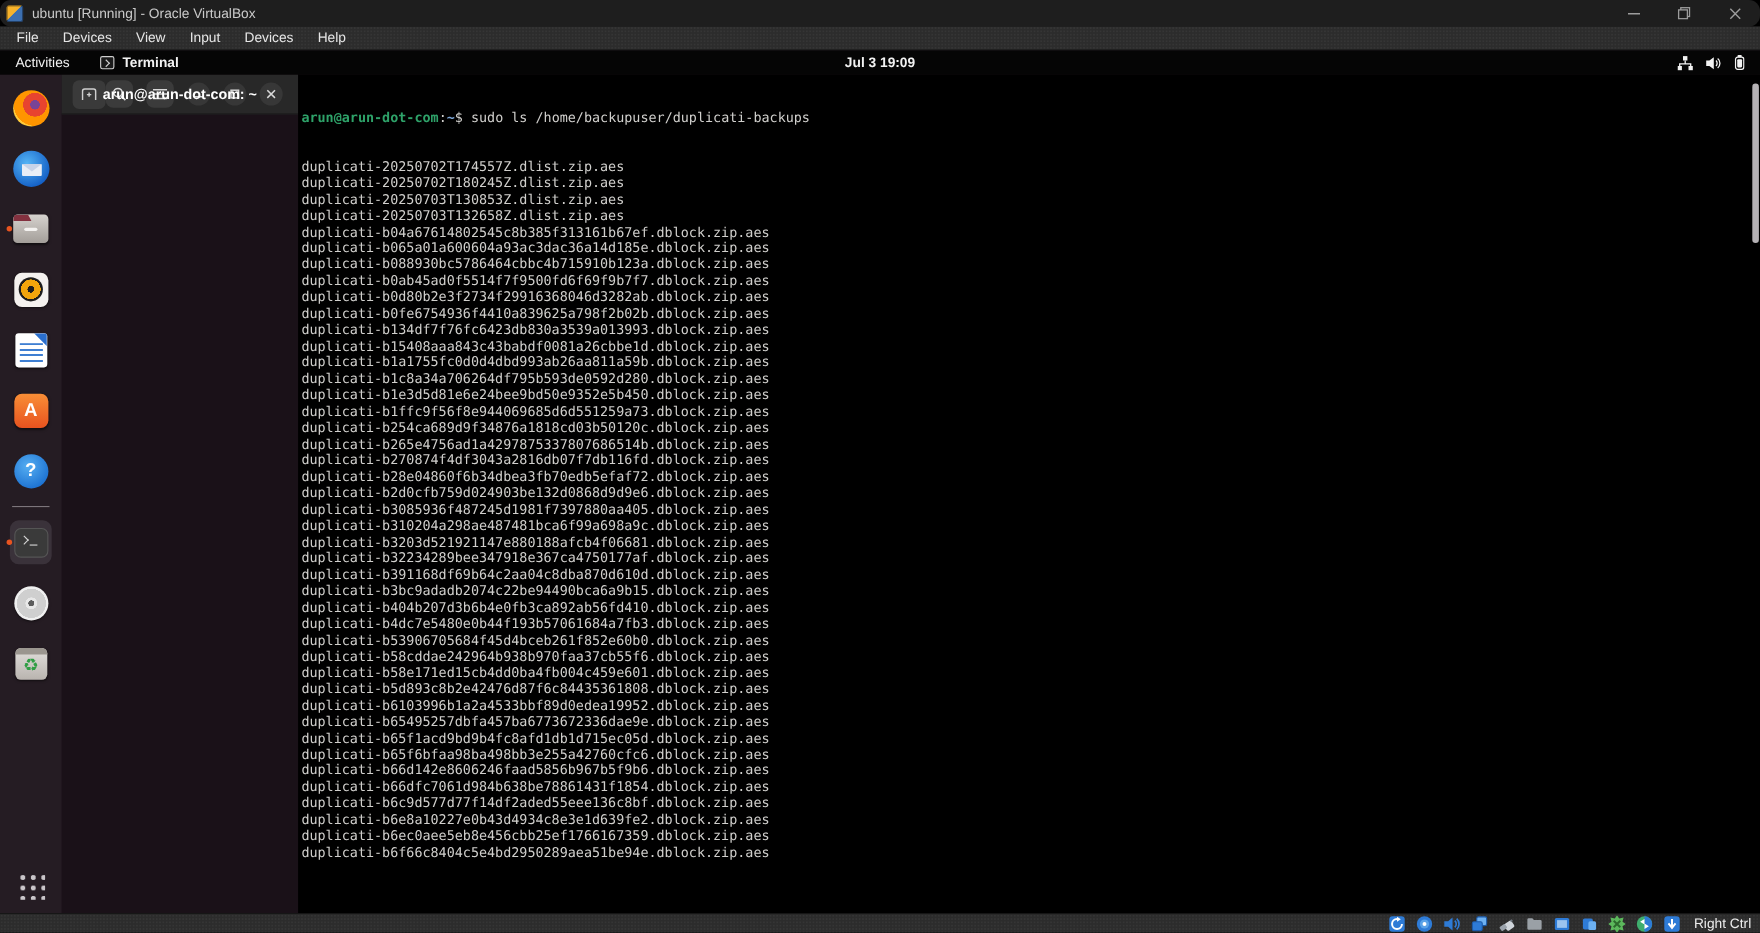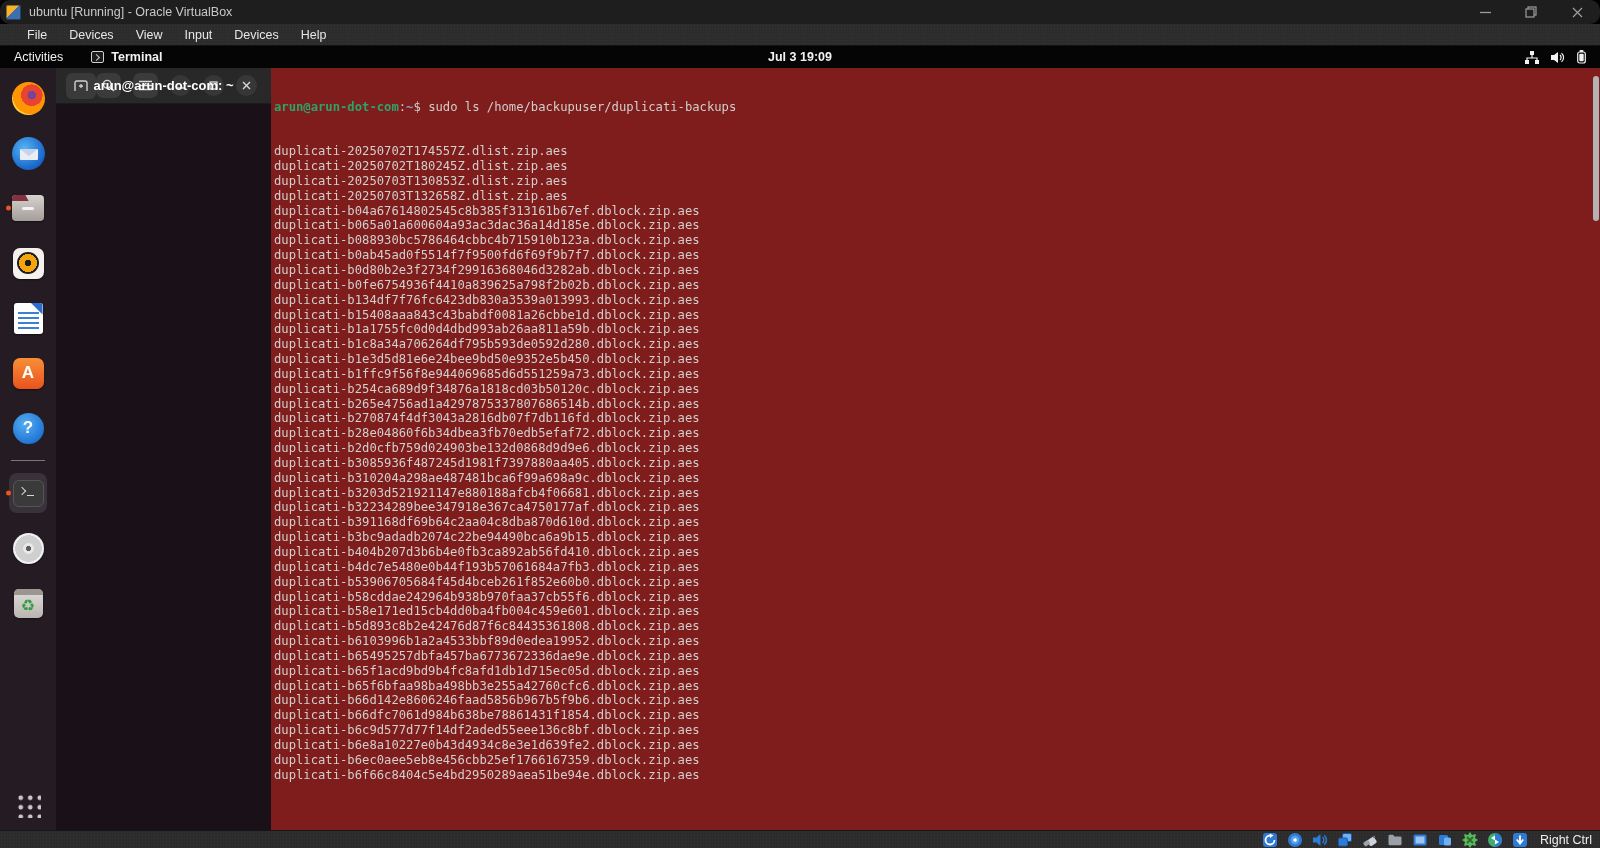--- a/index.html
+++ b/index.html
@@ -13,21 +13,21 @@
   .vbox-app-icon { width:15px; height:15px; margin:0 8px 0 6px; border-radius:2px;
     background:linear-gradient(135deg,#f7b32b 0 45%,#3c6fb0 46% 100%); box-shadow:inset 0 0 0 1px rgba(0,0,0,.4); }
   .vbox-title { font-size:12.5px; }
   .vbox-controls { margin-left:auto; display:flex; }
   .vbox-ctl { width:46px; height:24px; display:grid; place-items:center; color:#9c9c9c; }
   .vbox-ctl svg { display:block; }
 
   
   .vbox-menubar { height:22px; background-color:#2c2c2c;
     background-image:radial-gradient(rgba(255,255,255,.045) 1px, transparent 1px); background-size:3px 3px;
-    display:flex; align-items:center; color:#e6e6e6; padding-left:16px; flex:none; border-bottom:1px solid #141414;}
+    display:flex; align-items:flex-end; color:#e6e6e6; padding-left:4px; flex:none; border-bottom:1px solid #141414;}
   .menu-item { padding:0 11px; height:22px; line-height:22px; font-size:12.5px; }
 
   
   .guest { flex:1; display:flex; flex-direction:column; background:#1a1118; min-height:0; }
 
   
   .gnome-topbar { height:22px; background:#050505; color:#f2f2f2; display:flex; align-items:center; position:relative; flex:none; }
   .activities { padding:0 14px; font-size:12.5px; }
   .topbar-app { display:flex; align-items:center; gap:7px; padding:0 14px; font-weight:bold; font-size:12.5px; }
   .topbar-terminal-glyph { width:13px; height:12px; border:1px solid #cfcfcf; border-radius:2px; position:relative; background:#1b1b1b;}
@@ -111,21 +111,21 @@
   .terminal-header { height:36px; background:#282828; display:flex; align-items:center; position:relative; flex:none;
     border-bottom:1px solid #1b1b1b; }
   .newtab-btn { width:30px; height:26px; margin-left:10px; border-radius:6px; background:#3a3a3a; display:grid; place-items:center; }
   .terminal-title { position:absolute; left:0; right:0; text-align:center; color:#ffffff; font-weight:bold;
     font-size:13px; pointer-events:none; }
   .header-actions { margin-left:auto; display:flex; align-items:center; gap:12px; padding-right:14px; }
   .hdr-btn { width:25px; height:25px; border-radius:7px; background:#3b3b3b; display:grid; place-items:center; }
   .hdr-btn.round { border-radius:50%; width:21px; height:21px; background:#373737; }
   .hdr-btn svg { display:block; }
 
-  .terminal-body { flex:1; background:#7f1d1d; position:relative; overflow:hidden;
+  .terminal-body { flex:1; background:#000000; position:relative; overflow:hidden;
     font-family:"DejaVu Sans Mono", monospace; font-size:12.2px; line-height:14.85px; color:#d0cfcc;
     padding:2px 0 0 3px; white-space:pre; }
   .t-line { height:14.85px; }
   .p-user { color:#2ea269; font-weight:bold; }
   .p-path { color:#7da7d8; font-weight:bold; }
   .scrollbar-thumb { position:absolute; right:1px; top:8px; width:6px; height:145px; border-radius:3px; background:#b5b2b5; }
 
   
   .vbox-statusbar { height:18px; background-color:#2c2c2c;
     background-image:radial-gradient(rgba(255,255,255,.045) 1px, transparent 1px); background-size:3px 3px;

